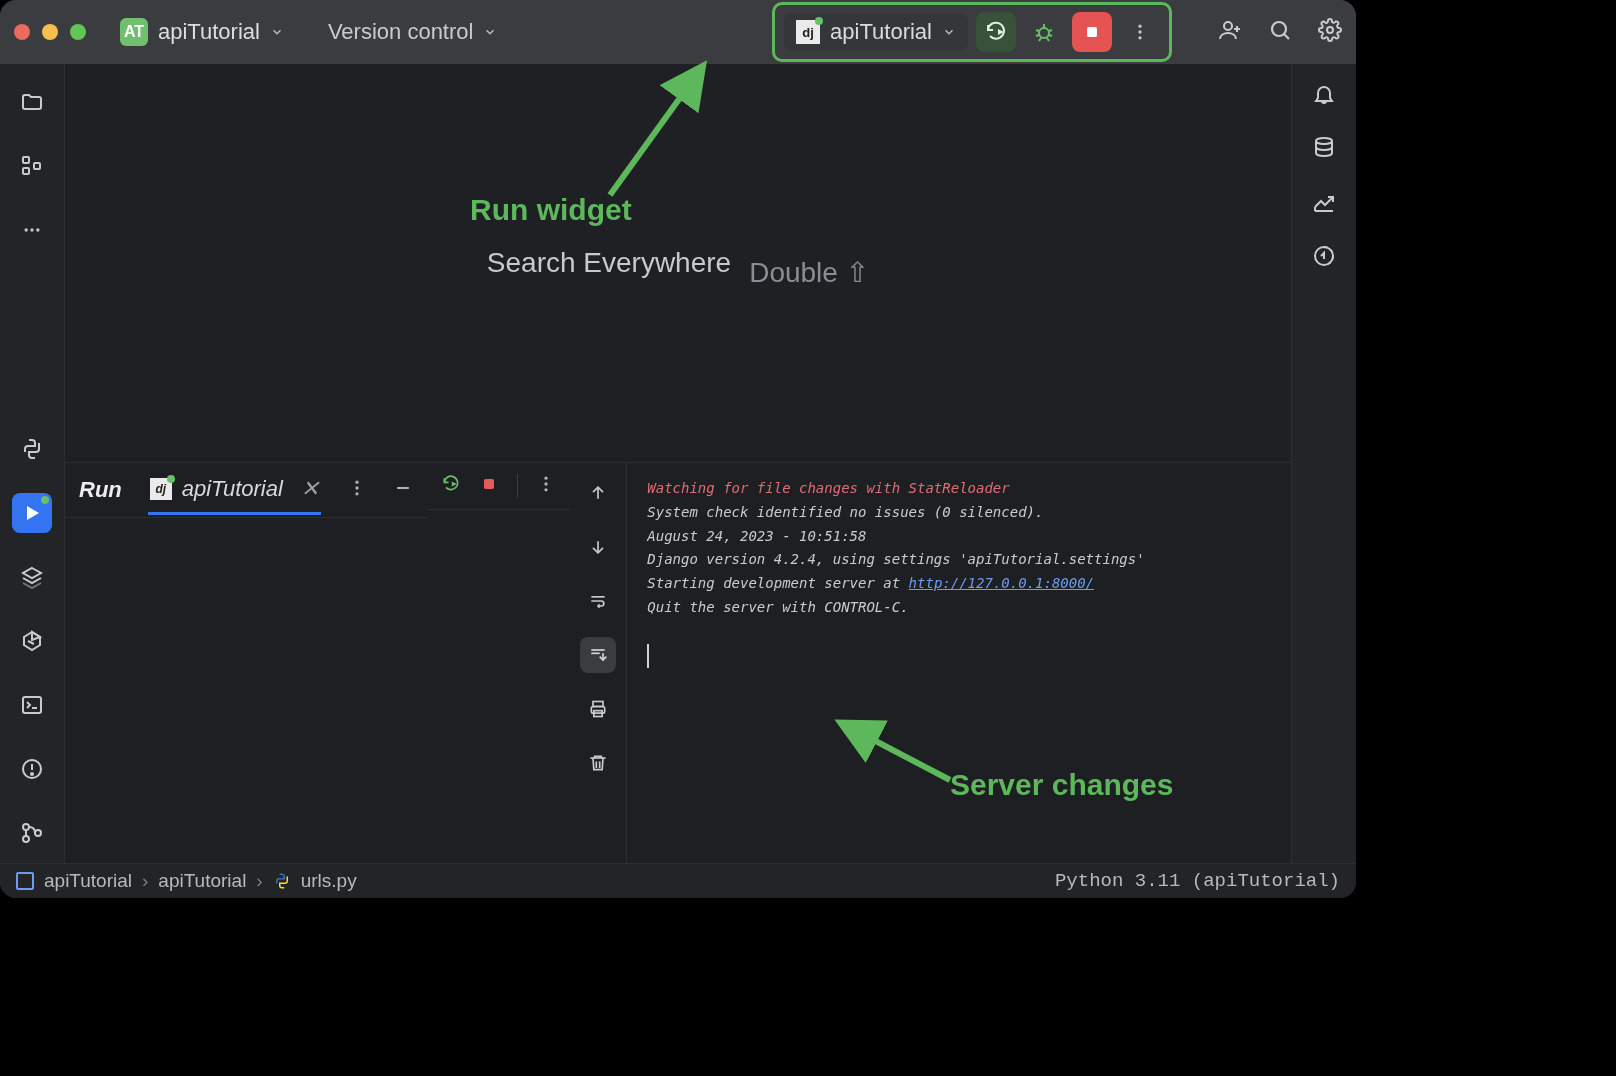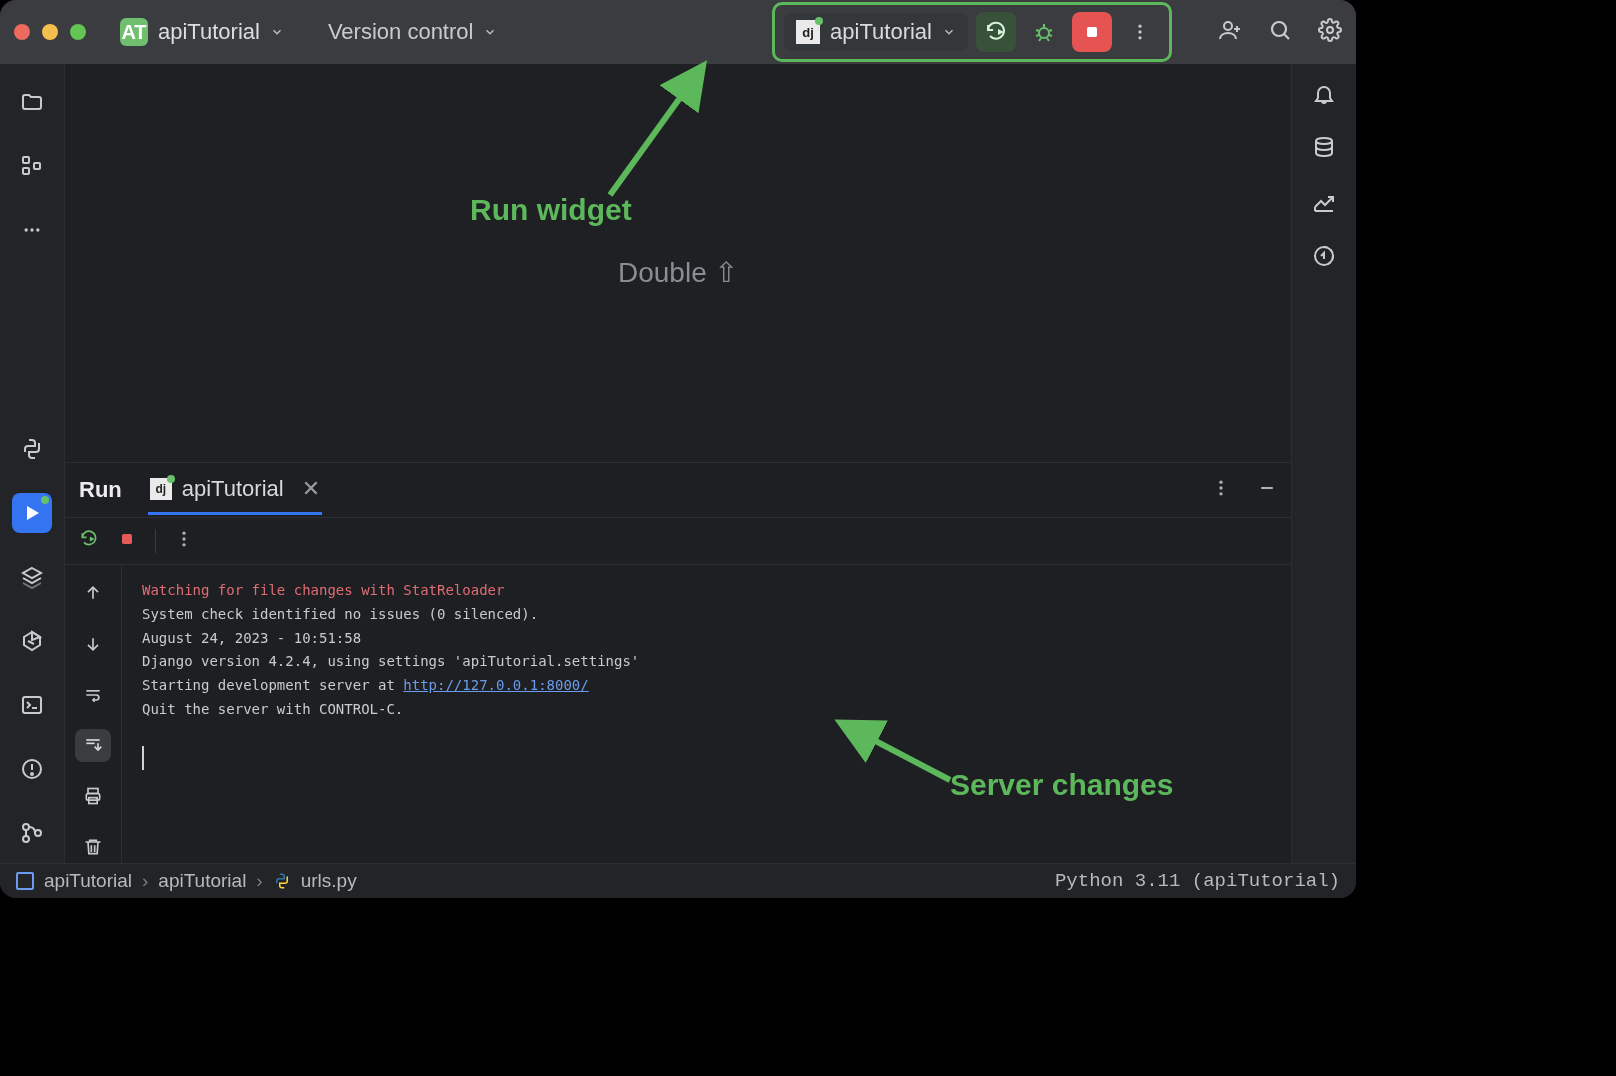--- a/index.html
+++ b/index.html
@@ -48,21 +48,21 @@
   .dot.y{background:#f5bf4f;}
   .dot.g{background:#62c554;}
   .proj-chip{
     display:flex;align-items:center;gap:10px;
     padding:4px 6px;border-radius:6px;
     color:#dcdfe2;font-size:22px;
   }
   .proj-chip .avatar{
     width:28px;height:28px;border-radius:6px;
     background:#6fbf6f;color:#fff;
-    font-weight:700;font-size:20px;
+    font-weight:700;font-size:16px;
     display:flex;align-items:center;justify-content:center;
   }
   .chev{width:14px;height:14px;}
   .chev svg{display:block;}
   .vcmenu{
     margin-left:28px;color:#c9cbce;font-size:22px;
     display:flex;align-items:center;gap:10px;
   }
   .spacer{flex:1;}
   .run-widget{
@@ -123,21 +123,21 @@
     flex:1;display:flex;flex-direction:column;align-items:center;justify-content:center;
     gap:34px;color:var(--text);
     background:#1f2023;
   }
   .hintrow{display:flex;align-items:center;gap:18px;font-size:28px;}
   .hintrow .k{color:var(--muted);margin-top:18px;}
 
   
   .runwin{
     height:400px;flex:none;background:var(--panel);
-    display:flex;flex-direction:column;border-top:1px solid #2c2e31;
+    display:flex;flex-direction:row;border-top:1px solid #2c2e31;font-style:italic;
   }
   .run-tabs{
     height:54px;display:flex;align-items:center;padding:0 14px;gap:26px;
     border-bottom:1px solid #2c2e31;
   }
   .run-tabs .title{font-weight:700;font-size:22px;color:#ededee;}
   .run-tabs .tab{
     display:flex;align-items:center;gap:10px;font-size:22px;color:#d8d9db;
     padding:10px 2px;border-bottom:3px solid var(--run-blue);
   }
@@ -349,20 +349,21 @@
             <circle cx="18" cy="12" r="3"></circle>
             <path d="M6 9v6"></path>
             <path d="M9 6c5 0 6 3 6 6"></path>
           </svg>
       </div>
     </div>
 
     <div class="center">
       <div class="welcome">
         <div class="hintrow">
+          <span>Search Everywhere</span>
           <span class="k">Double ⇧</span>
         </div>
       </div>
 
       <div class="runwin">
         <div class="run-tabs">
           <span class="title">Run</span>
           <div class="tab">
             <span class="dj-badge" style="width:22px;height:22px;font-size:12px">dj<span class="gdot"></span></span>
             <span>apiTutorial</span>

